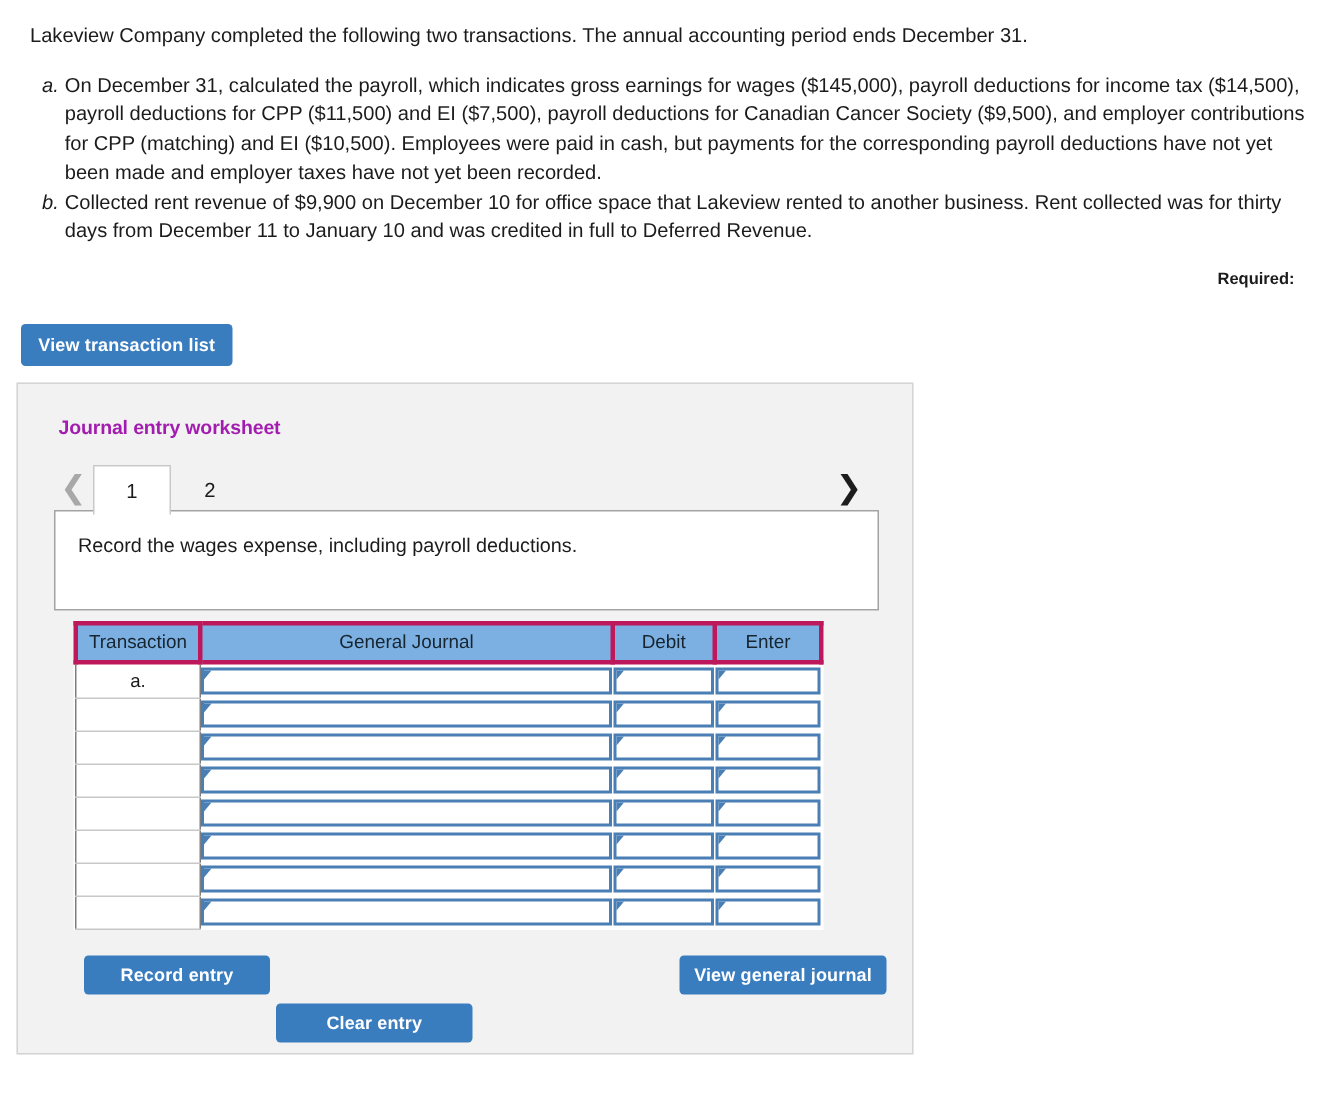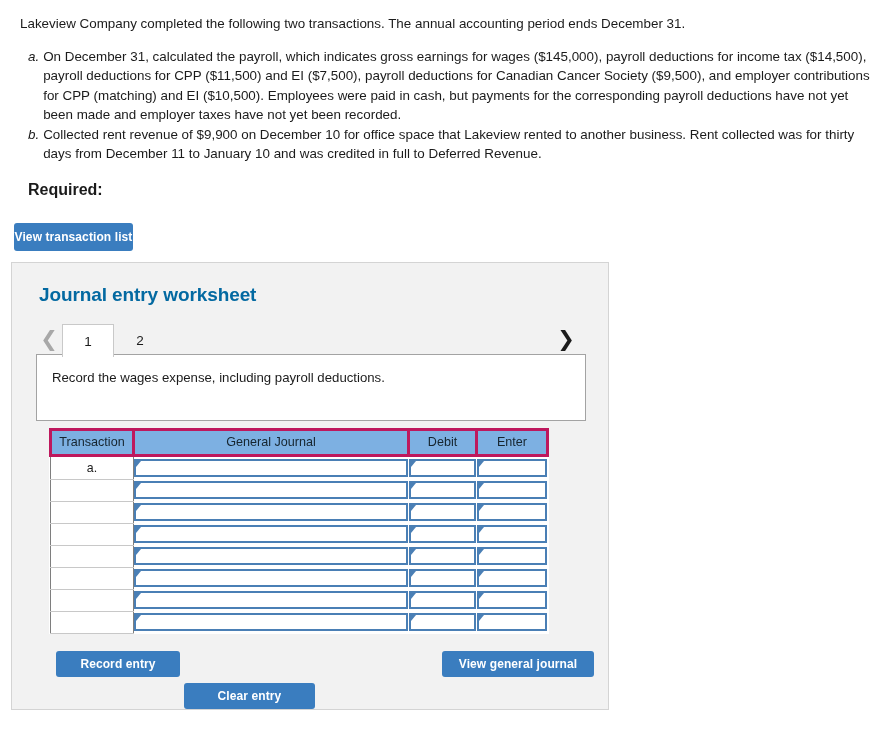--- a/index.html
+++ b/index.html
@@ -48,21 +48,22 @@
     flex: 1 1 auto;
     max-width: 845px;
   }
 
   
   .required {
     margin-top: 16px;
     padding-left: 8px;
     padding-right: 12px;
     line-height: 1.42;
-    font-size: 16px;
+    font-size: 11px;
+    text-align: right;
   }
   .required-title {
     font-weight: bold;
     color: #1b1b1b;
   }
   .required-body {
     max-width: 850px;
   }
   .req-num {
     font-weight: bold;
@@ -82,40 +83,40 @@
     font-family: "Liberation Sans", sans-serif;
     font-size: 12px;
     font-weight: bold;
     text-align: center;
     cursor: pointer;
     letter-spacing: 0.1px;
     padding: 0;
     line-height: 1;
   }
   .btn-view-transactions {
-    width: 119px;
+    width: 141px;
     height: 28px;
     line-height: 28px;
     margin: 22px 0 0 14px;
   }
 
   
   .worksheet {
     position: relative;
     margin: 11px 0 0 11px;
     width: 598px;
     height: 448px;
     background: #f2f2f2;
     border: 1px solid #d4d4d4;
     box-sizing: border-box;
   }
   .ws-title {
-    font-size: 19px;
-    font-weight: bold;
-    color: #0369a1;
+    font-size: 13px;
+    font-weight: bold;
+    color: #a21caf;
     padding: 21px 0 0 27px;
     letter-spacing: -0.1px;
   }
 
   
   .tab-row {
     position: relative;
     margin: 17px 0 0 24px;
     height: 32px;
     display: flex;
@@ -261,22 +262,22 @@
   .btn-clear {
     position: absolute;
     left: 172px;
     width: 131px;
     height: 26px;
     line-height: 26px;
     margin-top: 32px;
   }
   .btn-viewgj {
     position: absolute;
-    left: 430px;
-    width: 152px;
+    left: 441px;
+    width: 138px;
     height: 26px;
     line-height: 26px;
   }
 </style>
 </head>
 <body>
 
 
 
 

